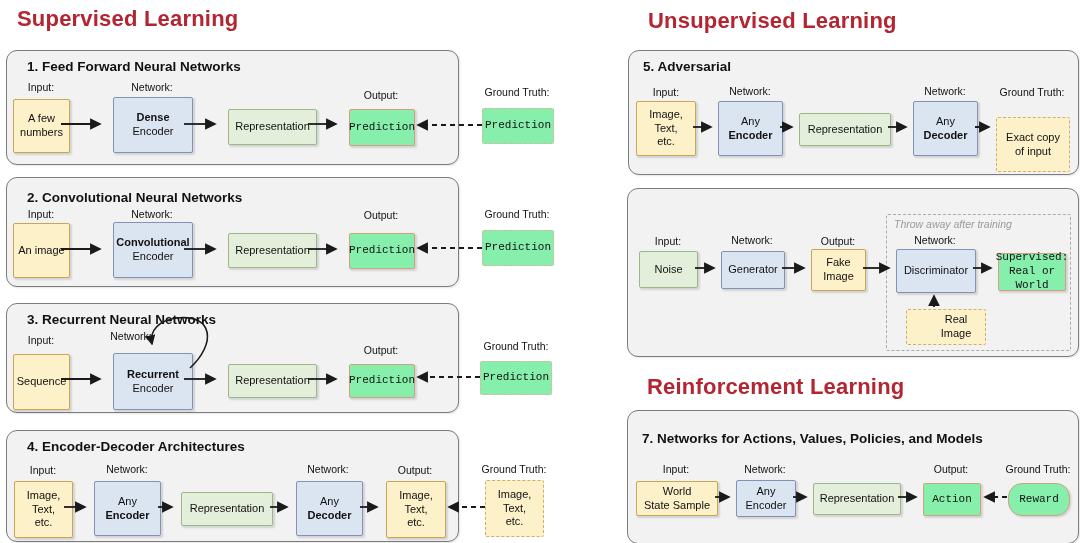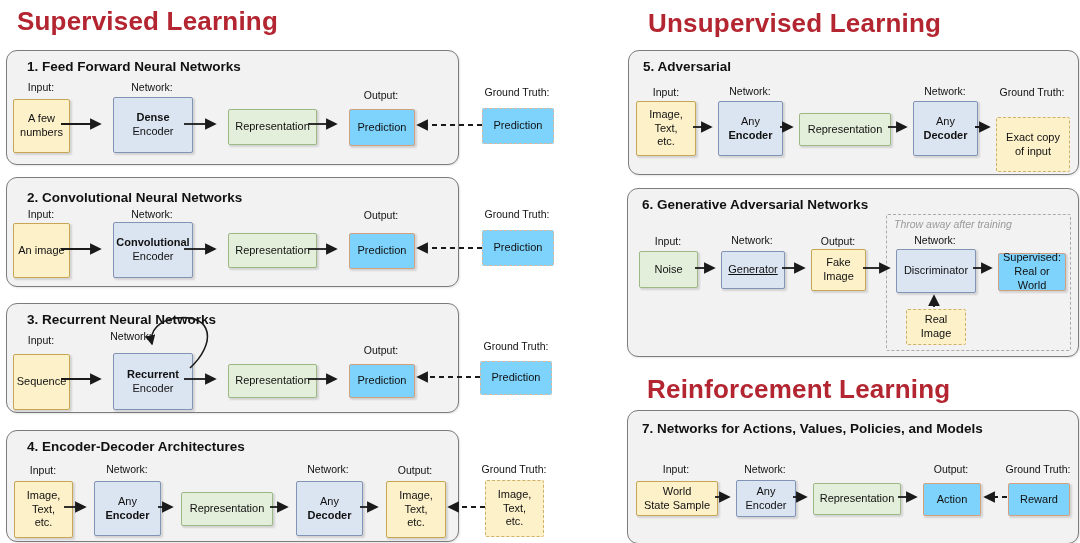--- a/index.html
+++ b/index.html
@@ -1,31 +1,31 @@
 <!DOCTYPE html>
 <html><head>
 <meta charset="utf-8">
 <style>
   html,body{margin:0;padding:0;background:#fff;}
   #canvas{position:relative;width:1080px;height:543px;background:#fff;overflow:hidden;
           font-family:"Liberation Sans","DejaVu Sans",sans-serif;color:#111;}
-  .hdr{position:absolute;margin:0;font-size:26px;font-weight:600;color:#b32530;letter-spacing:.2px;}
+  .hdr{position:absolute;margin:0;font-size:22px;font-weight:600;color:#b32530;letter-spacing:.2px;}
   .panel{position:absolute;background:#f2f2f2;border:1.4px solid #7c7c7c;border-radius:11px;
          box-shadow:1px 1px 2px rgba(0,0,0,.10);}
   .ptitle{position:absolute;font-size:13.5px;font-weight:bold;white-space:nowrap;}
   .lbl{position:absolute;font-size:10.5px;white-space:nowrap;transform:translateX(-50%);}
   .box{position:absolute;display:flex;flex-direction:column;justify-content:center;align-items:center;
        text-align:center;font-size:11px;line-height:1.25;border:1px solid;border-radius:2px;
        box-shadow:1.5px 1.5px 2px rgba(0,0,0,.13);}
   .box span{display:block;}
   .b{font-weight:bold;}
   .yellow{background:#fdf1ca;border-color:#c7a756;}
   .blue{background:#dbe4f1;border-color:#8294b5;}
   .green{background:#e4efdb;border-color:#9cb985;}
-  .peach{background:#7dd3fc;border-color:#d3a17f;}
+  .peach{background:#86efac;border-color:#d3a17f;font-family:Liberation Mono, monospace;}
   .gt{border-style:dashed;box-shadow:none;}
   .gt.peach{border-color:#dcb79d;}
   .gt.yellow{border-color:#cfb068;}
   .region{position:absolute;border:1.2px dashed #ababab;border-radius:2px;}
   .note{position:absolute;font-size:10.5px;font-style:italic;color:#9a9a9a;white-space:nowrap;}
   svg.arrows{position:absolute;left:0;top:0;pointer-events:none;}
 </style>
 </head>
 <body>
 
@@ -180,55 +180,51 @@
       <span>Any</span>
       <span class="b">Decoder</span>
     </div>
     <div class="box yellow gt" style="left:367px;top:50px;width:72px;height:53px;margin-top:16px;">
       <span>Exact copy</span>
       <span>of input</span>
     </div>
   </section>
 
   <section class="panel" style="left:627px;top:188px;width:450px;height:167px;">
-    <div class="ptitle" style="left:14px;top:8px;">
-      <span>6.</span>
-      <span>Generative Adversarial Networks</span>
-    </div>
     <div class="region" style="left:258px;top:25px;width:183px;height:135px;"></div>
     <div class="note" style="left:266px;top:29px;">Throw away after training</div>
     <div class="lbl" style="left:40px;top:46px;">Input:</div>
     <div class="lbl" style="left:124px;top:45px;">Network:</div>
     <div class="lbl" style="left:210px;top:46px;">Output:</div>
     <div class="lbl" style="left:307px;top:45px;">Network:</div>
     <div class="box green" style="left:11px;top:62px;width:57px;height:35px;">
       <span>Noise</span>
     </div>
-    <div class="box blue" style="left:93px;top:62px;width:62px;height:36px;text-decoration:underline;">
+    <div class="box blue" style="left:93px;top:62px;width:62px;height:36px;">
       <span>Generator</span>
     </div>
     <div class="box yellow" style="left:183px;top:60px;width:53px;height:40px;">
       <span>Fake</span>
       <span>Image</span>
     </div>
     <div class="box blue" style="left:268px;top:60px;width:78px;height:42px;">
       <span>Discriminator</span>
     </div>
     <div class="box peach" style="left:370px;top:64px;width:66px;height:36px;">
       <span>Supervised:</span>
       <span>Real or World</span>
     </div>
-    <div class="box yellow gt" style="left:278px;top:120px;width:58px;height:34px;">
+    <div class="box yellow gt" style="left:278px;top:120px;width:58px;height:34px;padding-left:20px;">
       <span>Real</span>
       <span>Image</span>
     </div>
   </section>
 
   <section class="panel" style="left:627px;top:410px;width:450px;height:132px;">
-    <div class="ptitle" style="left:14px;top:10px;">
+    <div class="ptitle" style="left:14px;top:20px;">
       <span>7.</span>
       <span>Networks for Actions, Values, Policies, and Models</span>
     </div>
     <div class="lbl" style="left:48px;top:52px;">Input:</div>
     <div class="lbl" style="left:137px;top:52px;">Network:</div>
     <div class="lbl" style="left:323px;top:52px;">Output:</div>
     <div class="lbl" style="left:410px;top:52px;">Ground Truth:</div>
     <div class="box yellow" style="left:8px;top:70px;width:80px;height:33px;">
       <span>World</span>
       <span>State Sample</span>
@@ -236,21 +232,21 @@
     <div class="box blue" style="left:108px;top:69px;width:58px;height:35px;">
       <span>Any</span>
       <span>Encoder</span>
     </div>
     <div class="box green" style="left:185px;top:72px;width:86px;height:30px;">
       <span>Representation</span>
     </div>
     <div class="box peach" style="left:295px;top:72px;width:56px;height:31px;">
       <span>Action</span>
     </div>
-    <div class="box peach" style="left:380px;top:72px;width:60px;height:31px;">
+    <div class="box peach" style="left:380px;top:72px;width:60px;height:31px;border-radius:14px;">
       <span>Reward</span>
     </div>
   </section>
 
   <svg class="arrows" width="1080" height="543" viewBox="0 0 1080 543">
     <defs>
       <marker id="ah" viewBox="0 0 10 10" refX="8.5" refY="5" markerWidth="6.5" markerHeight="6.5" orient="auto-start-reverse">
         <path d="M0,0 L10,5 L0,10 z" fill="#1a1a1a"></path>
       </marker>
     </defs>

